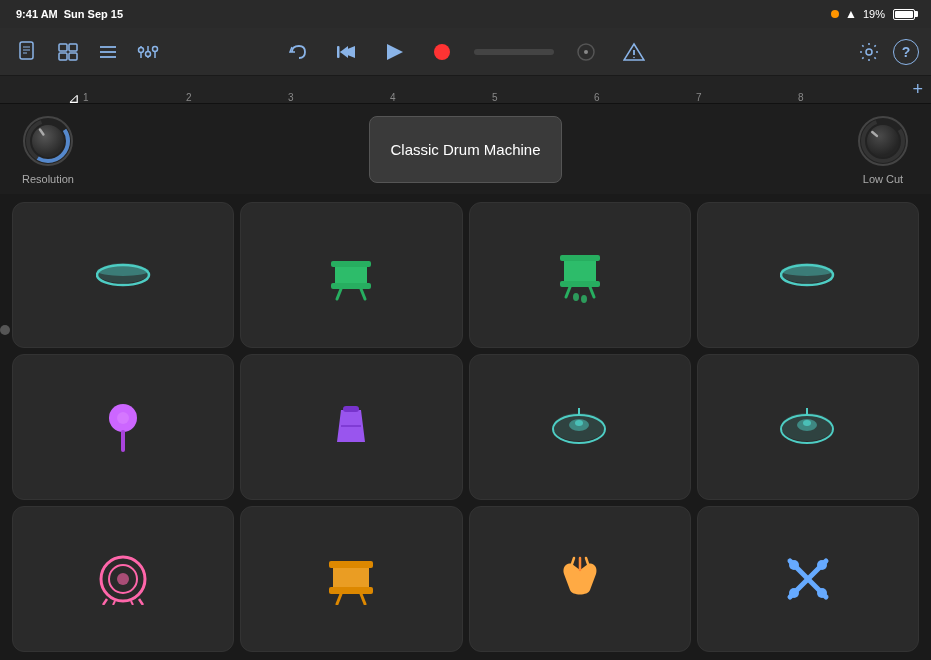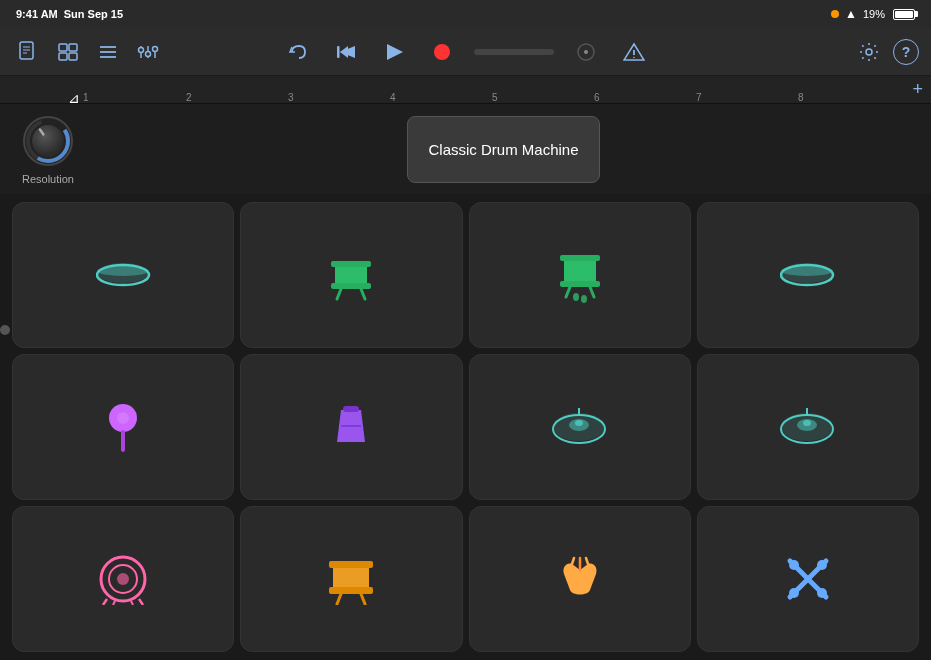--- a/index.html
+++ b/index.html
@@ -337,20 +337,37 @@
       </svg>
     </div>
     <span class="knob-label">Resolution</span>
   </div>
 
 
   <div class="instrument-label">
     <div class="instrument-name">Classic Drum Machine</div>
   </div>
 
+  <div class="knob-group">
+    <div class="knob-wrap">
+      <svg class="knob-svg" viewBox="0 0 56 56">
+        <circle cx="28" cy="28" r="24" fill="#222" stroke="#444" stroke-width="2"></circle>
+        <circle cx="28" cy="28" r="20" fill="none" stroke="#333" stroke-width="4" stroke-dasharray="100 26" stroke-dashoffset="13"></circle>
+        <circle cx="28" cy="28" r="16" fill="url(#knobGrad3)"></circle>
+        <line x1="28" y1="14" x2="28" y2="20" stroke="#aaa" stroke-width="2.5" stroke-linecap="round" transform="rotate(-50 28 28)"></line>
+        <defs>
+          <radialGradient id="knobGrad3" cx="40%" cy="35%" r="60%">
+            <stop offset="0%" stop-color="#4a4a4a"></stop>
+            <stop offset="100%" stop-color="#252525"></stop>
+          </radialGradient>
+        </defs>
+      </svg>
+    </div>
+    <span class="knob-label">Low Cut</span>
+  </div>
 
 </div>
 
 <div id="drum-grid">
 
   <div class="drum-pad">
 
     <svg width="55" height="30" viewBox="0 0 55 30">
       <ellipse cx="27" cy="15" rx="26" ry="10" fill="none" stroke="#4ecdc4" stroke-width="2.5"></ellipse>
       <ellipse cx="27" cy="13" rx="26" ry="10" fill="#4ecdc4" opacity="0.18"></ellipse>

